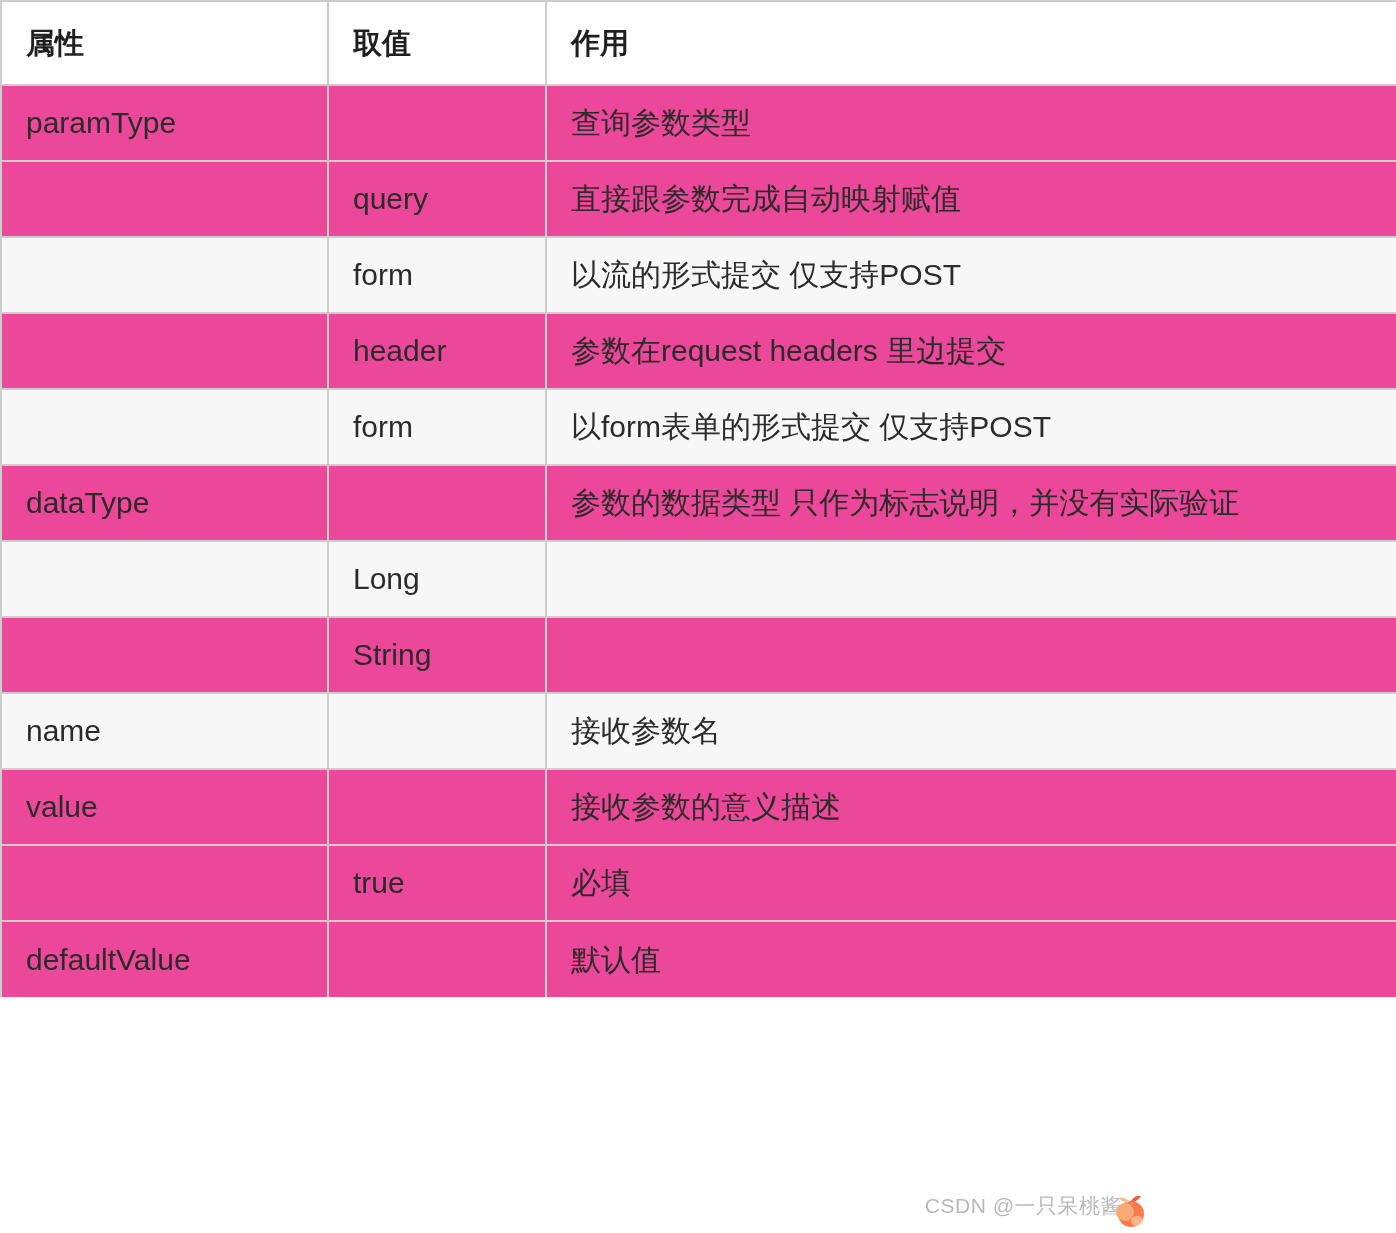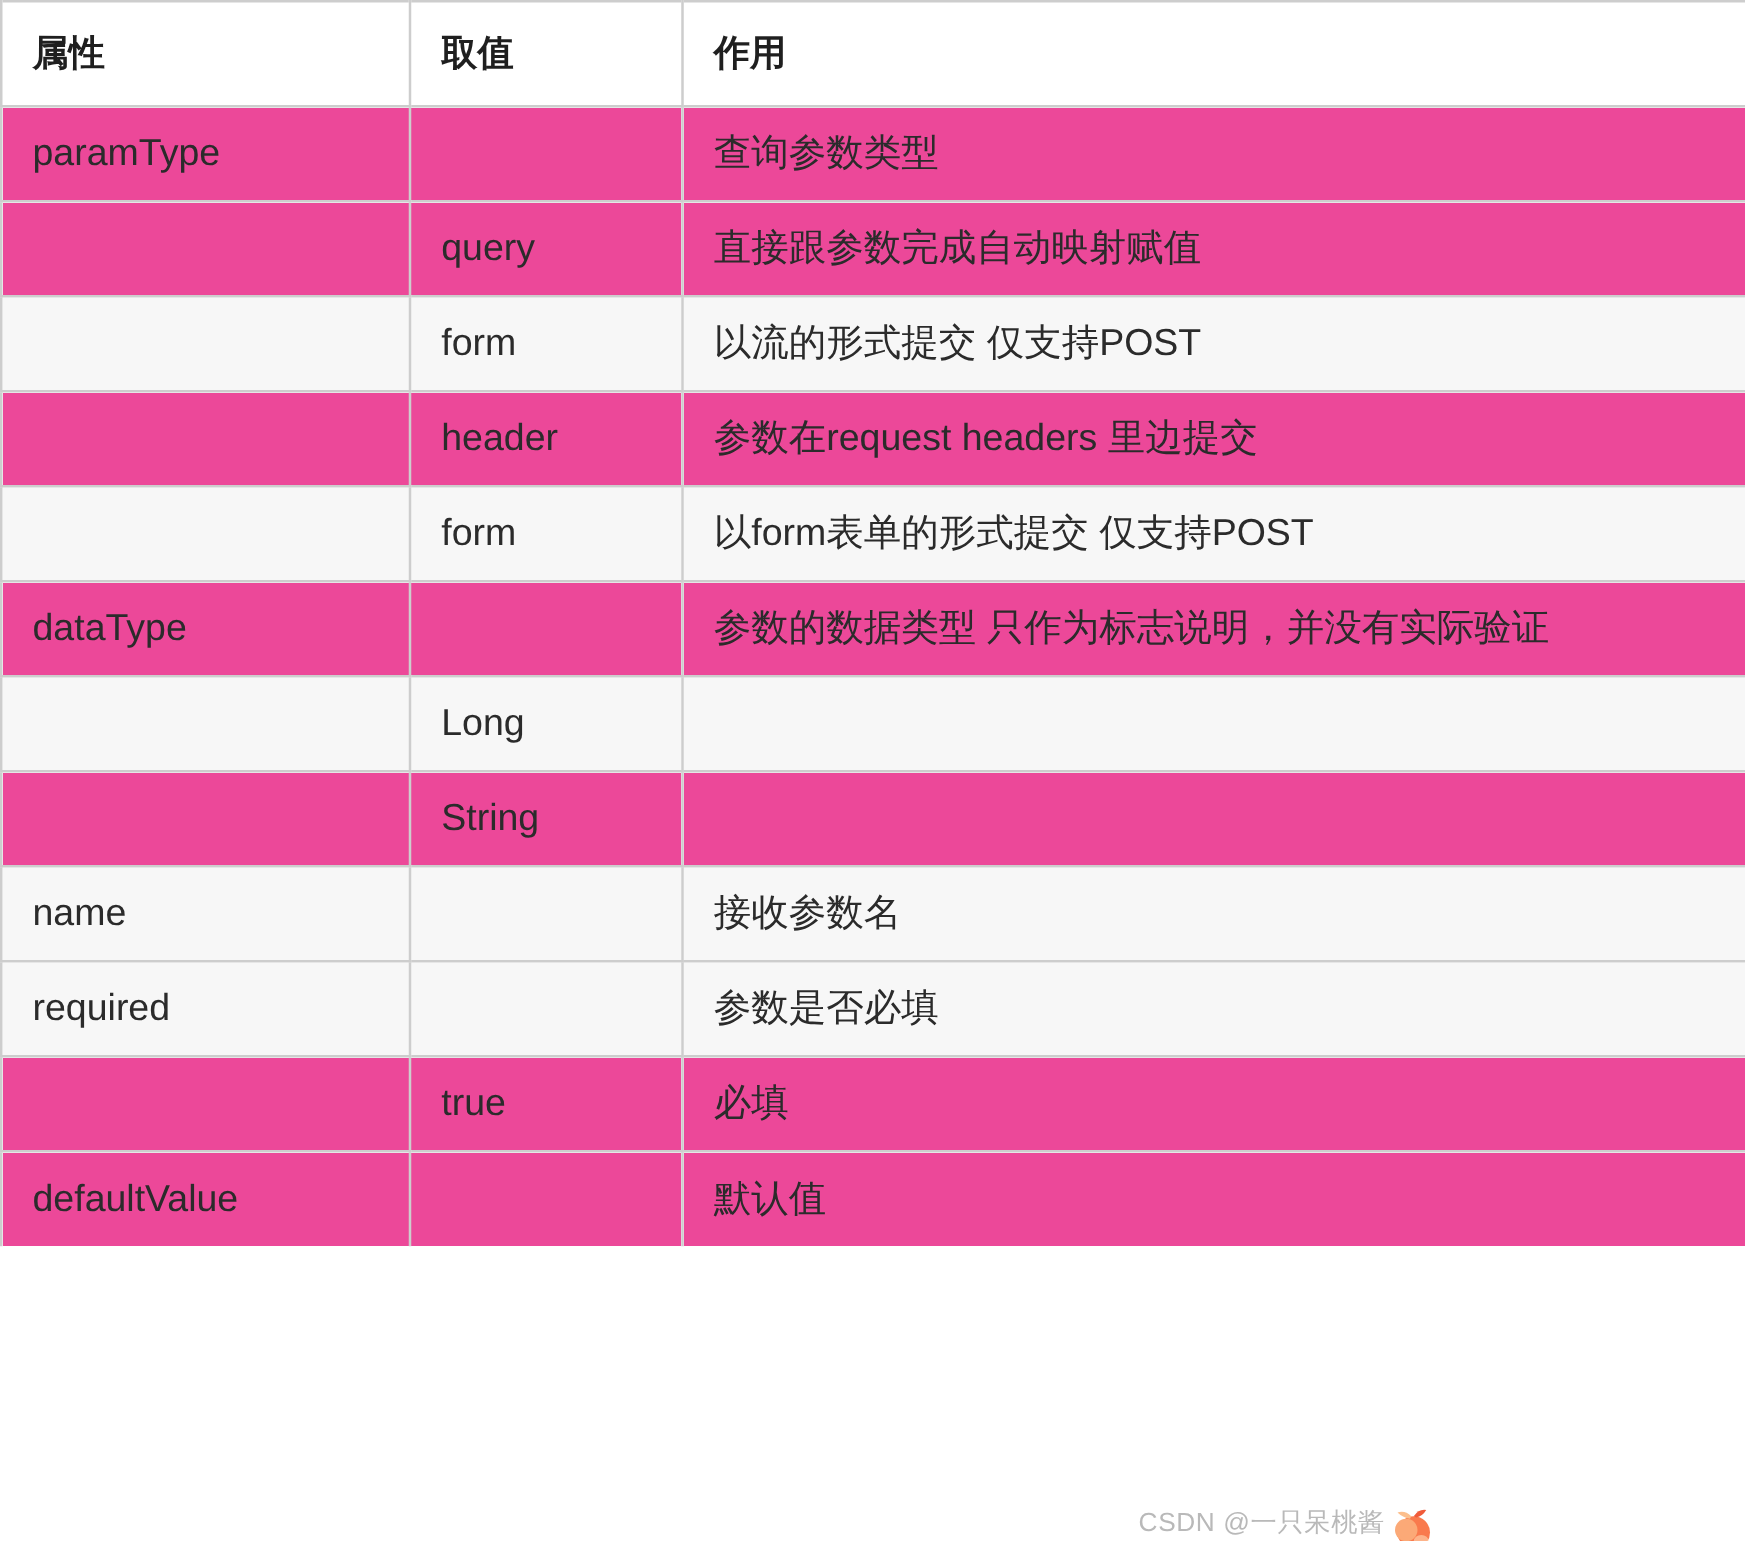--- a/index.html
+++ b/index.html
@@ -92,24 +92,24 @@
 
   
   table.spec tbody tr:last-child > td {
     border-bottom: none;
   }
 
   
   .watermark {
     position: absolute;
     right: 14px;
-    bottom: 0;
+    bottom: 12px;
     display: flex;
     align-items: center;
-    gap: 16px;
+    gap: 2px;
     pointer-events: none;
     z-index: 5;
   }
   .watermark .wm-text {
     font-size: 21px;
     color: #b9b9b9;
     font-weight: 400;
     letter-spacing: 0.5px;
     white-space: nowrap;
   }
@@ -180,24 +180,24 @@
         <tr class="plain">
           <td class="cell-attribute"></td>
           <td class="cell-val">String</td>
           <td class="cell-desc"></td>
         </tr>
         <tr class="stripe">
           <td class="cell-attribute">name</td>
           <td class="cell-val"></td>
           <td class="cell-desc">接收参数名</td>
         </tr>
-        <tr class="stripe">
-          <td class="cell-attribute">required</td>
-          <td class="cell-val"></td>
-          <td class="cell-desc">参数是否必填</td>
+        <tr class="plain">
+          <td class="cell-attribute">value</td>
+          <td class="cell-val"></td>
+          <td class="cell-desc">接收参数的意义描述</td>
         </tr>
         <tr class="plain">
           <td class="cell-attribute"></td>
           <td class="cell-val">true</td>
           <td class="cell-desc">必填</td>
         </tr>
         <tr class="plain">
           <td class="cell-attribute">defaultValue</td>
           <td class="cell-val"></td>
           <td class="cell-desc">默认值</td>

